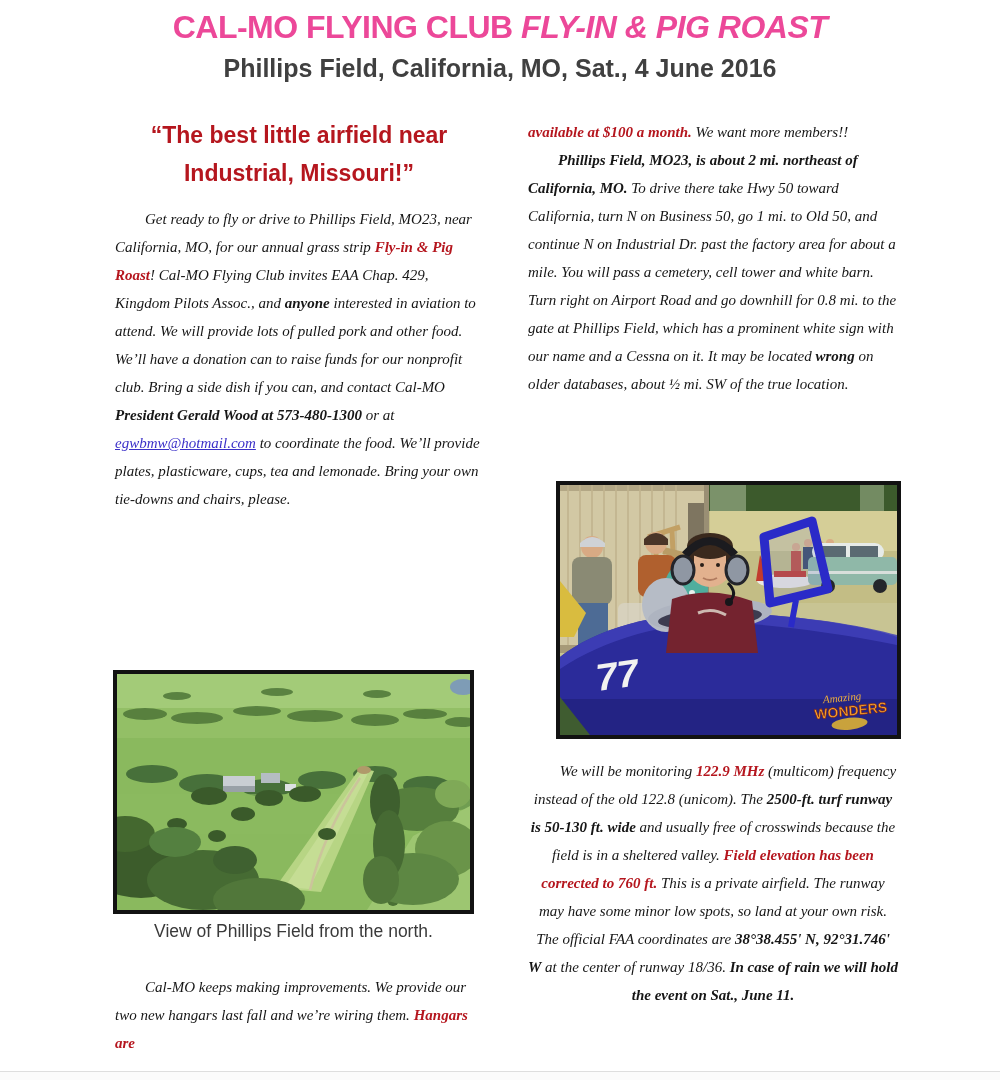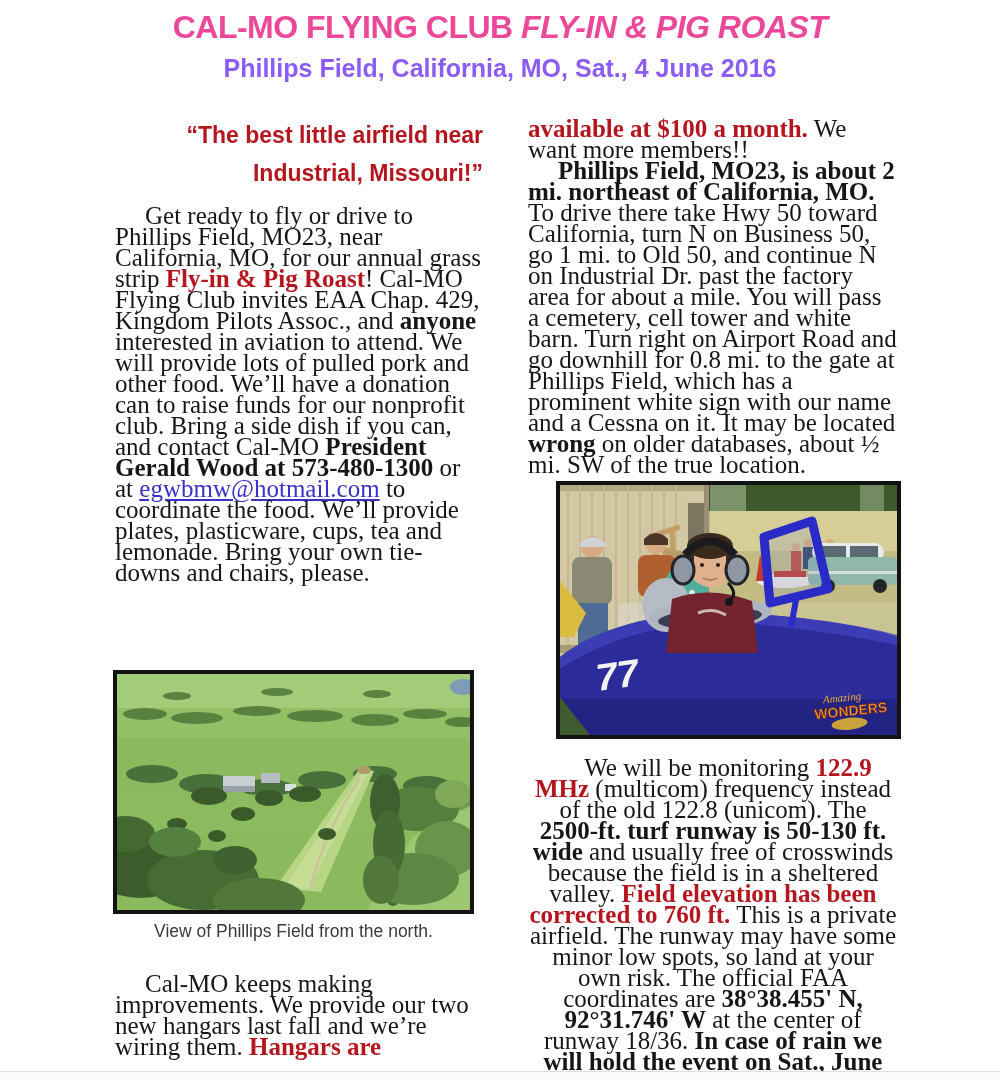--- a/index.html
+++ b/index.html
@@ -6,27 +6,27 @@
   .page{position:relative;width:1000px;height:1080px;background:#ffffff;overflow:hidden;
         font-family:"Liberation Serif","DejaVu Serif",serif;color:#161616;}
 
   
   .main-title{position:absolute;top:8px;left:0;width:1000px;text-align:center;
     font-family:"Liberation Sans","DejaVu Sans",sans-serif;font-weight:bold;
     font-size:32px;line-height:38px;letter-spacing:-0.5px;color:#ec4899;white-space:nowrap;}
   .main-title .it{font-style:italic;}
   .sub-title{position:absolute;top:52px;left:0;width:1000px;text-align:center;
     font-family:"Liberation Sans","DejaVu Sans",sans-serif;font-weight:bold;
-    font-size:25px;line-height:32px;color:#8b5cf6;white-space:nowrap;}
+    font-size:25px;line-height:32px;color:#404040;white-space:nowrap;}
 
   
-  .left-heading{position:absolute;left:115px;top:116px;width:368px;text-align:right;
+  .left-heading{position:absolute;left:115px;top:116px;width:368px;text-align:center;
     font-family:"Liberation Sans","DejaVu Sans",sans-serif;font-weight:bold;
     font-size:23px;line-height:38px;color:#b5161e;}
-  .col{font-size:25px;line-height:21px;}
+  .col{font-size:15px;line-height:28px;font-style:italic;}
   .col p{margin:0;}
   .col p.indent{text-indent:30px;}
   .left-body{position:absolute;left:115px;top:205px;width:368px;}
   .left-body2{position:absolute;left:115px;top:973px;width:368px;}
   .right-body{position:absolute;left:528px;top:118px;width:370px;}
   .right-body2{position:absolute;left:528px;top:757px;width:370px;text-align:center;}
 
   .b{font-weight:bold;}
   .rb{font-weight:bold;color:#b5161e;}
   .lnk{color:#3b30c8;text-decoration:underline;cursor:pointer;}

